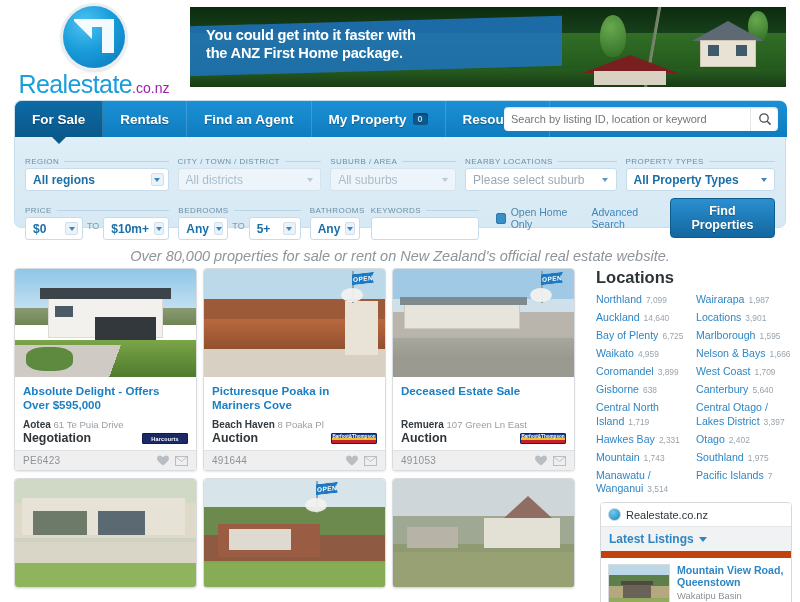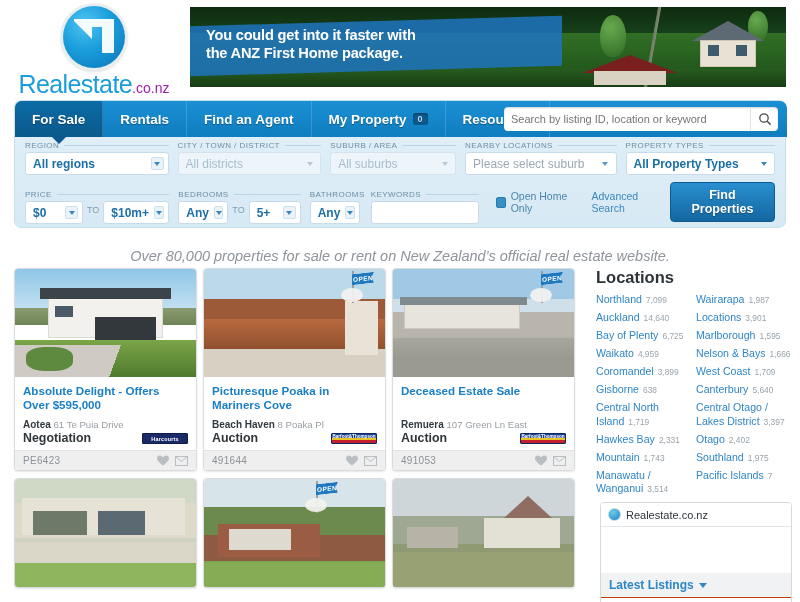--- a/index.html
+++ b/index.html
@@ -123,21 +123,21 @@
   .searchbox input {
     flex:1; border:0; outline:0; height:100%;
     font-size:11px; color:#9aa2a8; padding:0 7px;
     font-family:"Liberation Sans", sans-serif; background:transparent;
   }
   .searchbox .sbtn {
     width:28px; height:100%; display:flex; align-items:center; justify-content:center;
     border-left:1px solid #dfe5e9; cursor:pointer;
   }
 
-  .fields { position:absolute; left:0; top:36px; width:100%; padding:4px 10px 0 10px; }
+  .fields { position:absolute; left:0; top:36px; width:100%; padding:20px 10px 0 10px; }
   .frow { display:flex; align-items:flex-end; }
   .fgrp { margin-right:9px; position:relative; }
   .flabel {
     font-size:8px; color:#6b8fa6; letter-spacing:.45px;
     padding-bottom:2px; display:flex; align-items:center; white-space:nowrap;
     text-transform:uppercase;
   }
   .flabel .rule { flex:1; height:1px; background:#b9d5e6; margin-left:5px; min-width:10px; }
   .sel {
     height:23px; background:#fff; border:1px solid #c7dceb; border-radius:3px;
@@ -263,23 +263,23 @@
     display:flex; align-items:center; padding:5px 7px; background:#fff;
     border-bottom:1px solid #e3e6e8;
   }
   .widget .wtop .brand { font-size:11px; color:#2f3539; margin-left:5px; }
   .wicon {
     width:13px;height:13px;border-radius:50%;
     background: radial-gradient(circle at 35% 28%, #6fcbf0, #1a86c4);
     border:1px solid #bcd3e0;
   }
   .widget .wbar {
-    background:#f0f2f3; border-bottom:1px solid #c2410c;
+    background:#f0f2f3; border-bottom:7px solid #c2410c;
     padding:5px 8px; font-size:12px; font-weight:bold; color:#2f86c4;
-    display:flex; align-items:center; gap:5px; cursor:pointer;margin-top:46px;
+    display:flex; align-items:center; gap:5px; cursor:pointer;
   }
   .widget .wlist { display:flex; padding:6px 7px; }
   .wthumb { width:62px; height:48px; border:1px solid #d7dbde; overflow:hidden; position:relative; flex:none;}
   .winfo { margin-left:7px; }
   .winfo .wt { font-size:10.6px; font-weight:bold; color:#2f86c4; line-height:12px; }
   .winfo .ws { font-size:9.4px; color:#8c9298; margin-top:2px; }
   .wmeta { display:flex; align-items:center; gap:3px; margin-top:3px; font-size:9px; color:#5a6168; }
   .wbox { width:11px;height:10px;background:#2f86c4;border-radius:1px; display:inline-block;}
   .wprice { font-size:10.5px; font-weight:bold; color:#2f3539; margin-left:3px; }
 </style>

